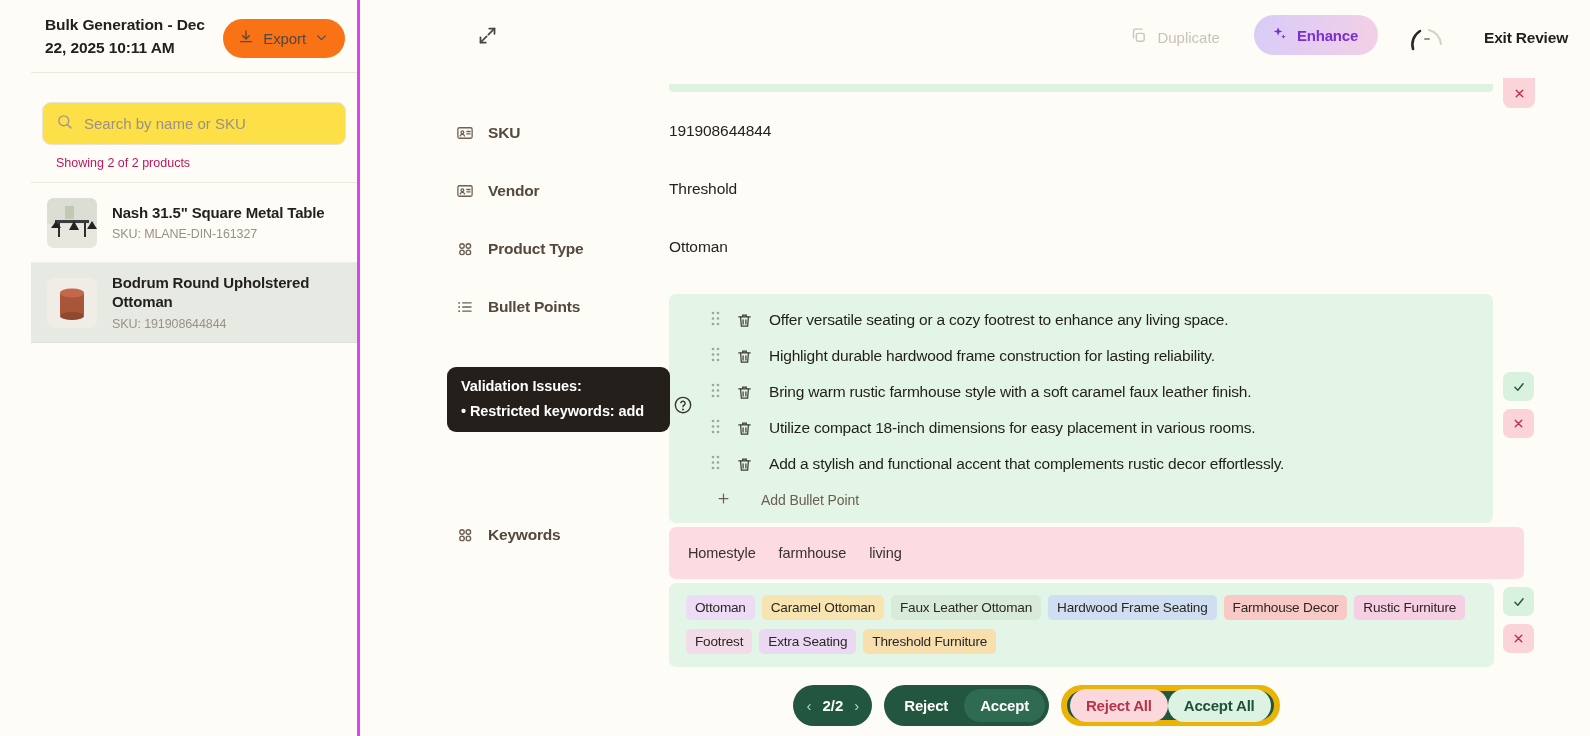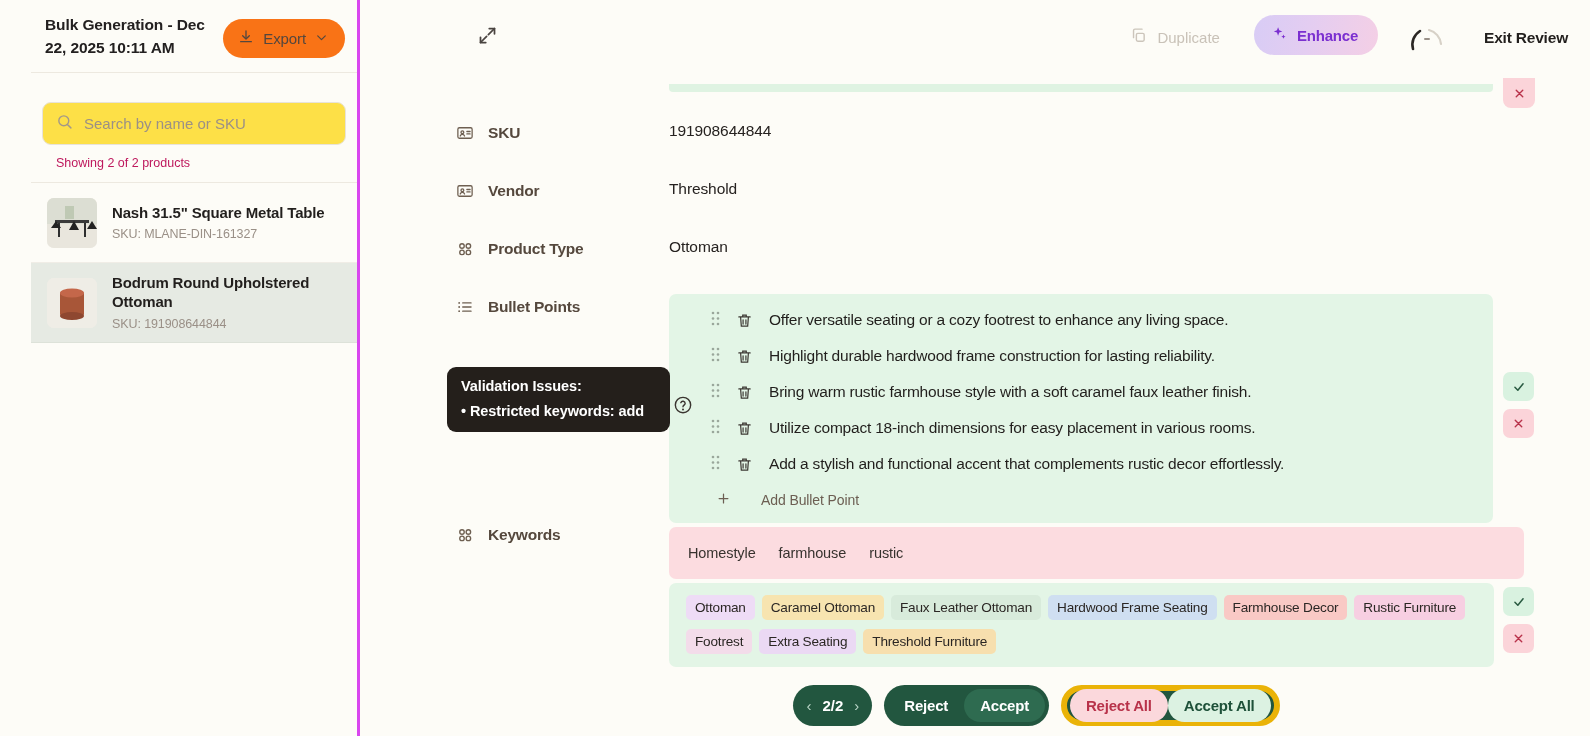--- a/index.html
+++ b/index.html
@@ -545,21 +545,21 @@
             <circle cx="16.5" cy="16.5" r="3"></circle>
         </svg>
       </span>
       <span class="ftext">Keywords</span>
     </div>
   </div>
 
   <div id="kw-old">
     <span>Homestyle</span>
     <span>farmhouse</span>
-    <span>rustic</span>
+    <span>living</span>
   </div>
 
   <div id="kw-new">
     <span class="kw-tag" style="background:#EEDCF6">Ottoman</span>
     <span class="kw-tag" style="background:#F7E4B0">Caramel Ottoman</span>
     <span class="kw-tag" style="background:#D8EBDB">Faux Leather Ottoman</span>
     <span class="kw-tag" style="background:#CFDFF1">Hardwood Frame Seating</span>
     <span class="kw-tag" style="background:#F9C9C5">Farmhouse Decor</span>
     <span class="kw-tag" style="background:#F7CFE2">Rustic Furniture</span>
     <span class="kw-tag" style="background:#F3DCEA">Footrest</span>

